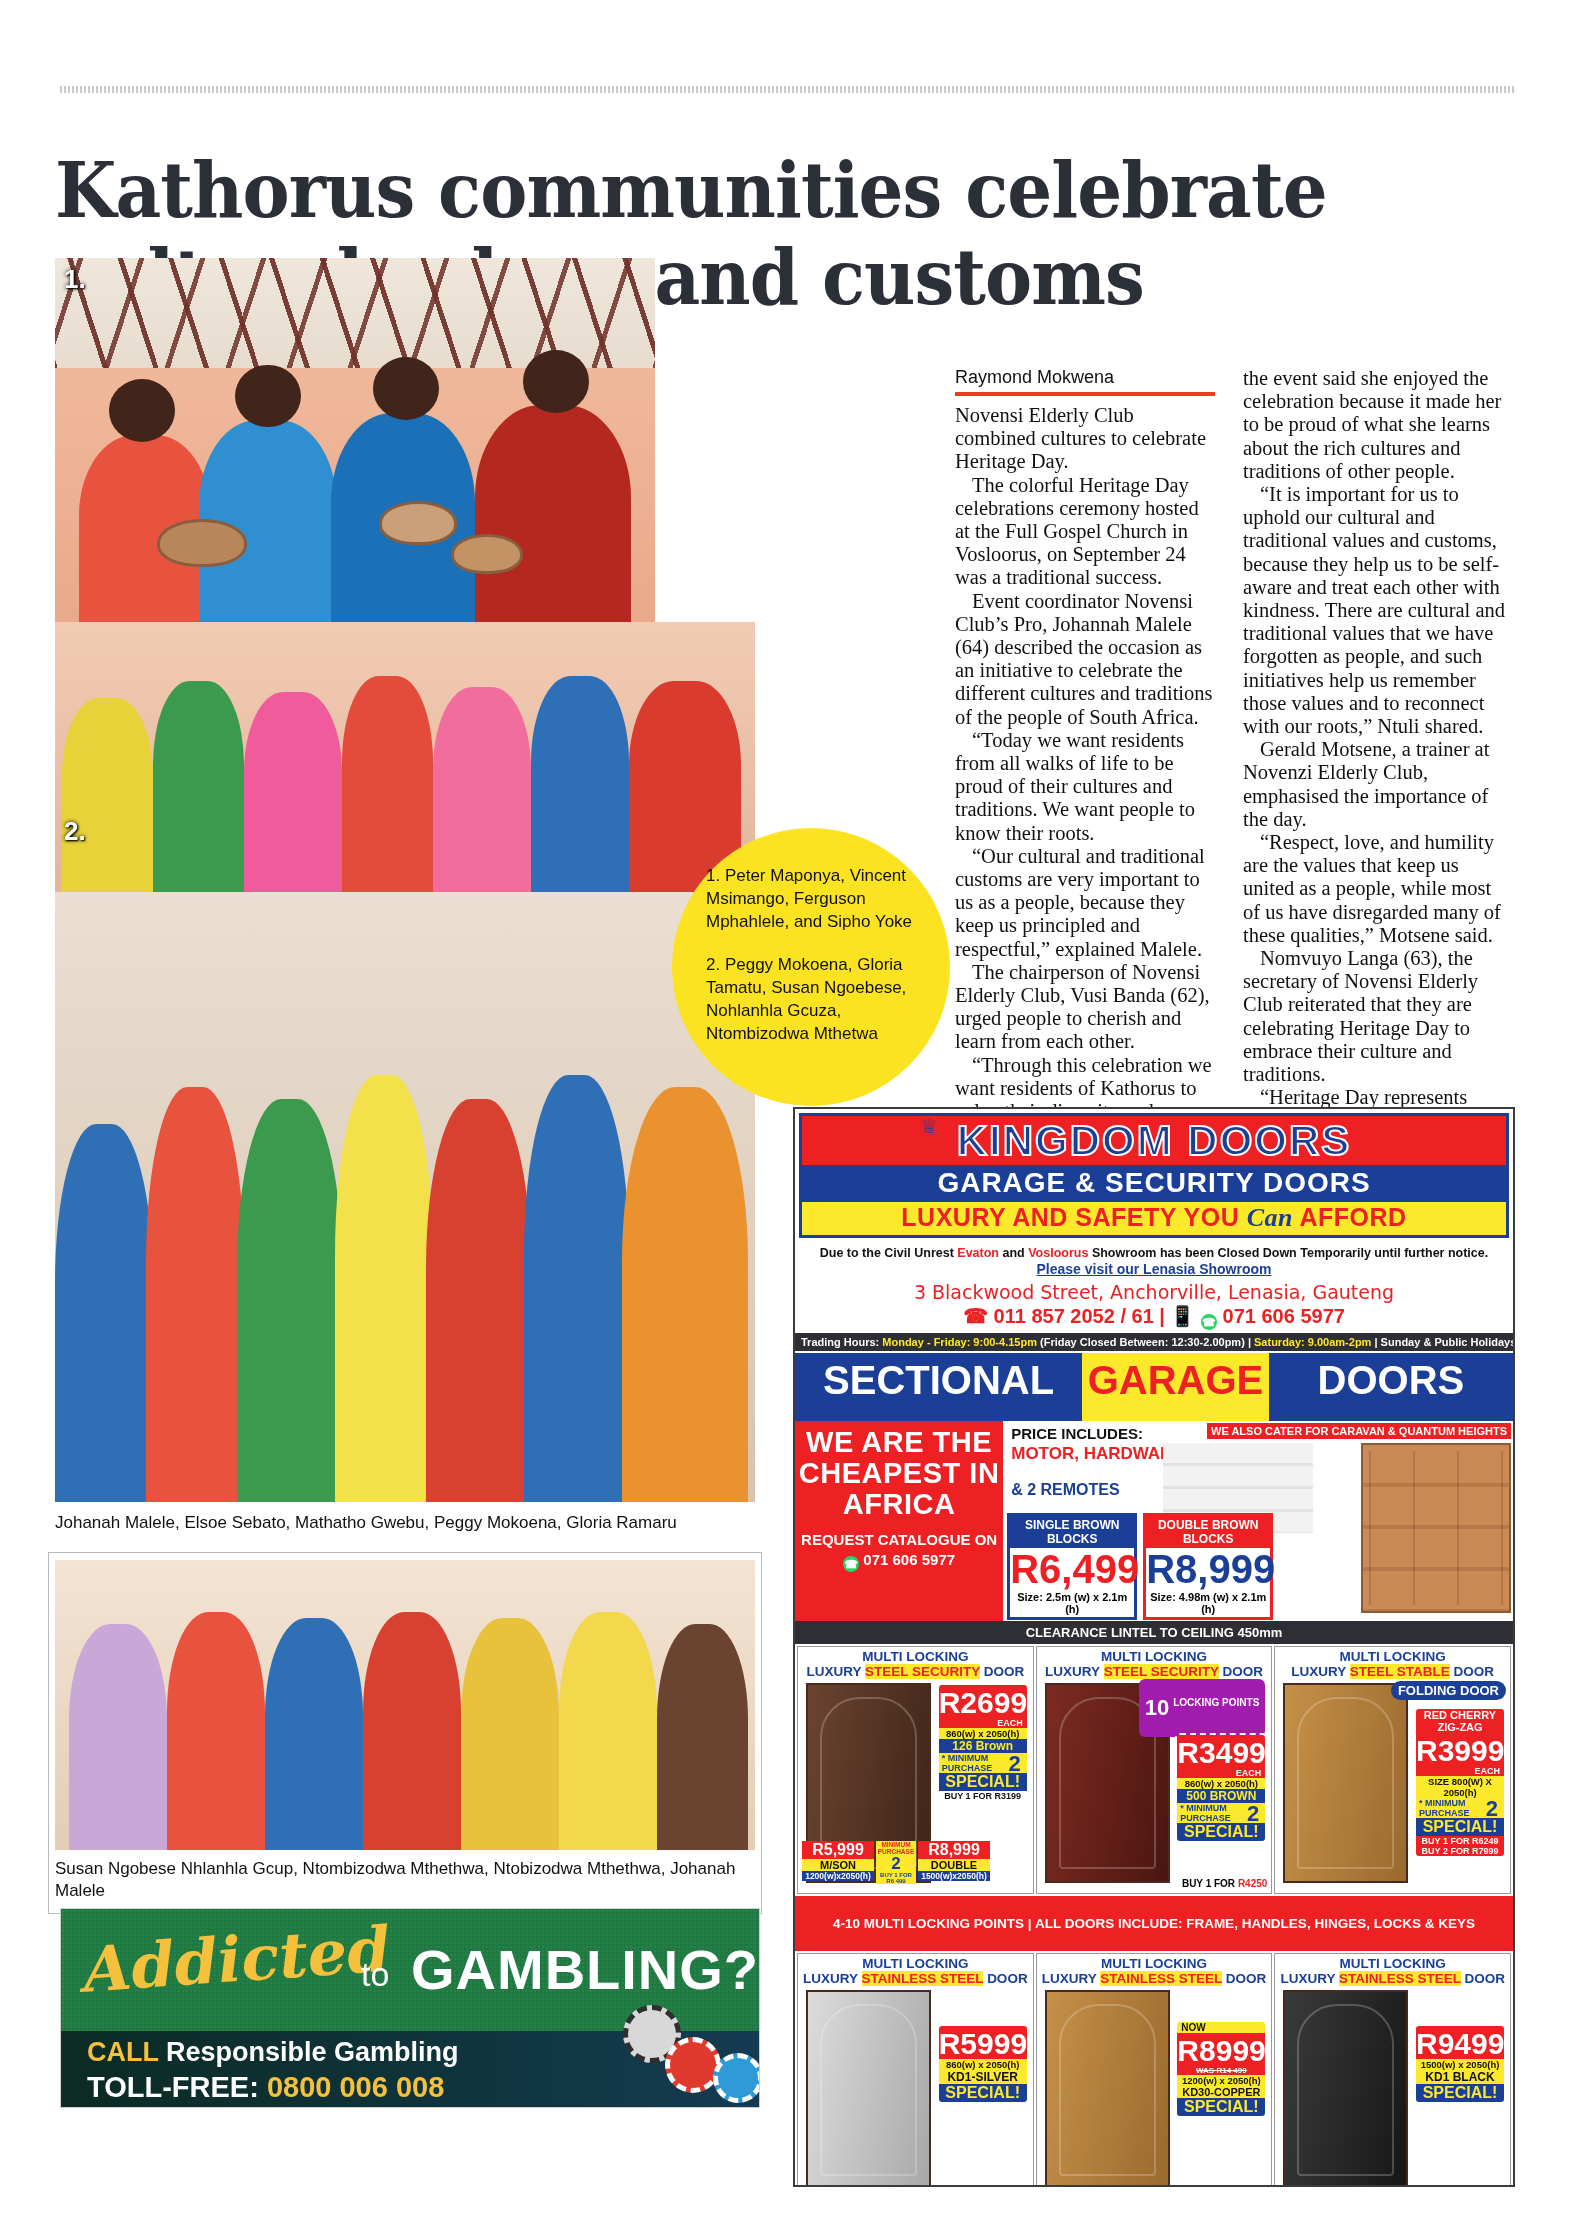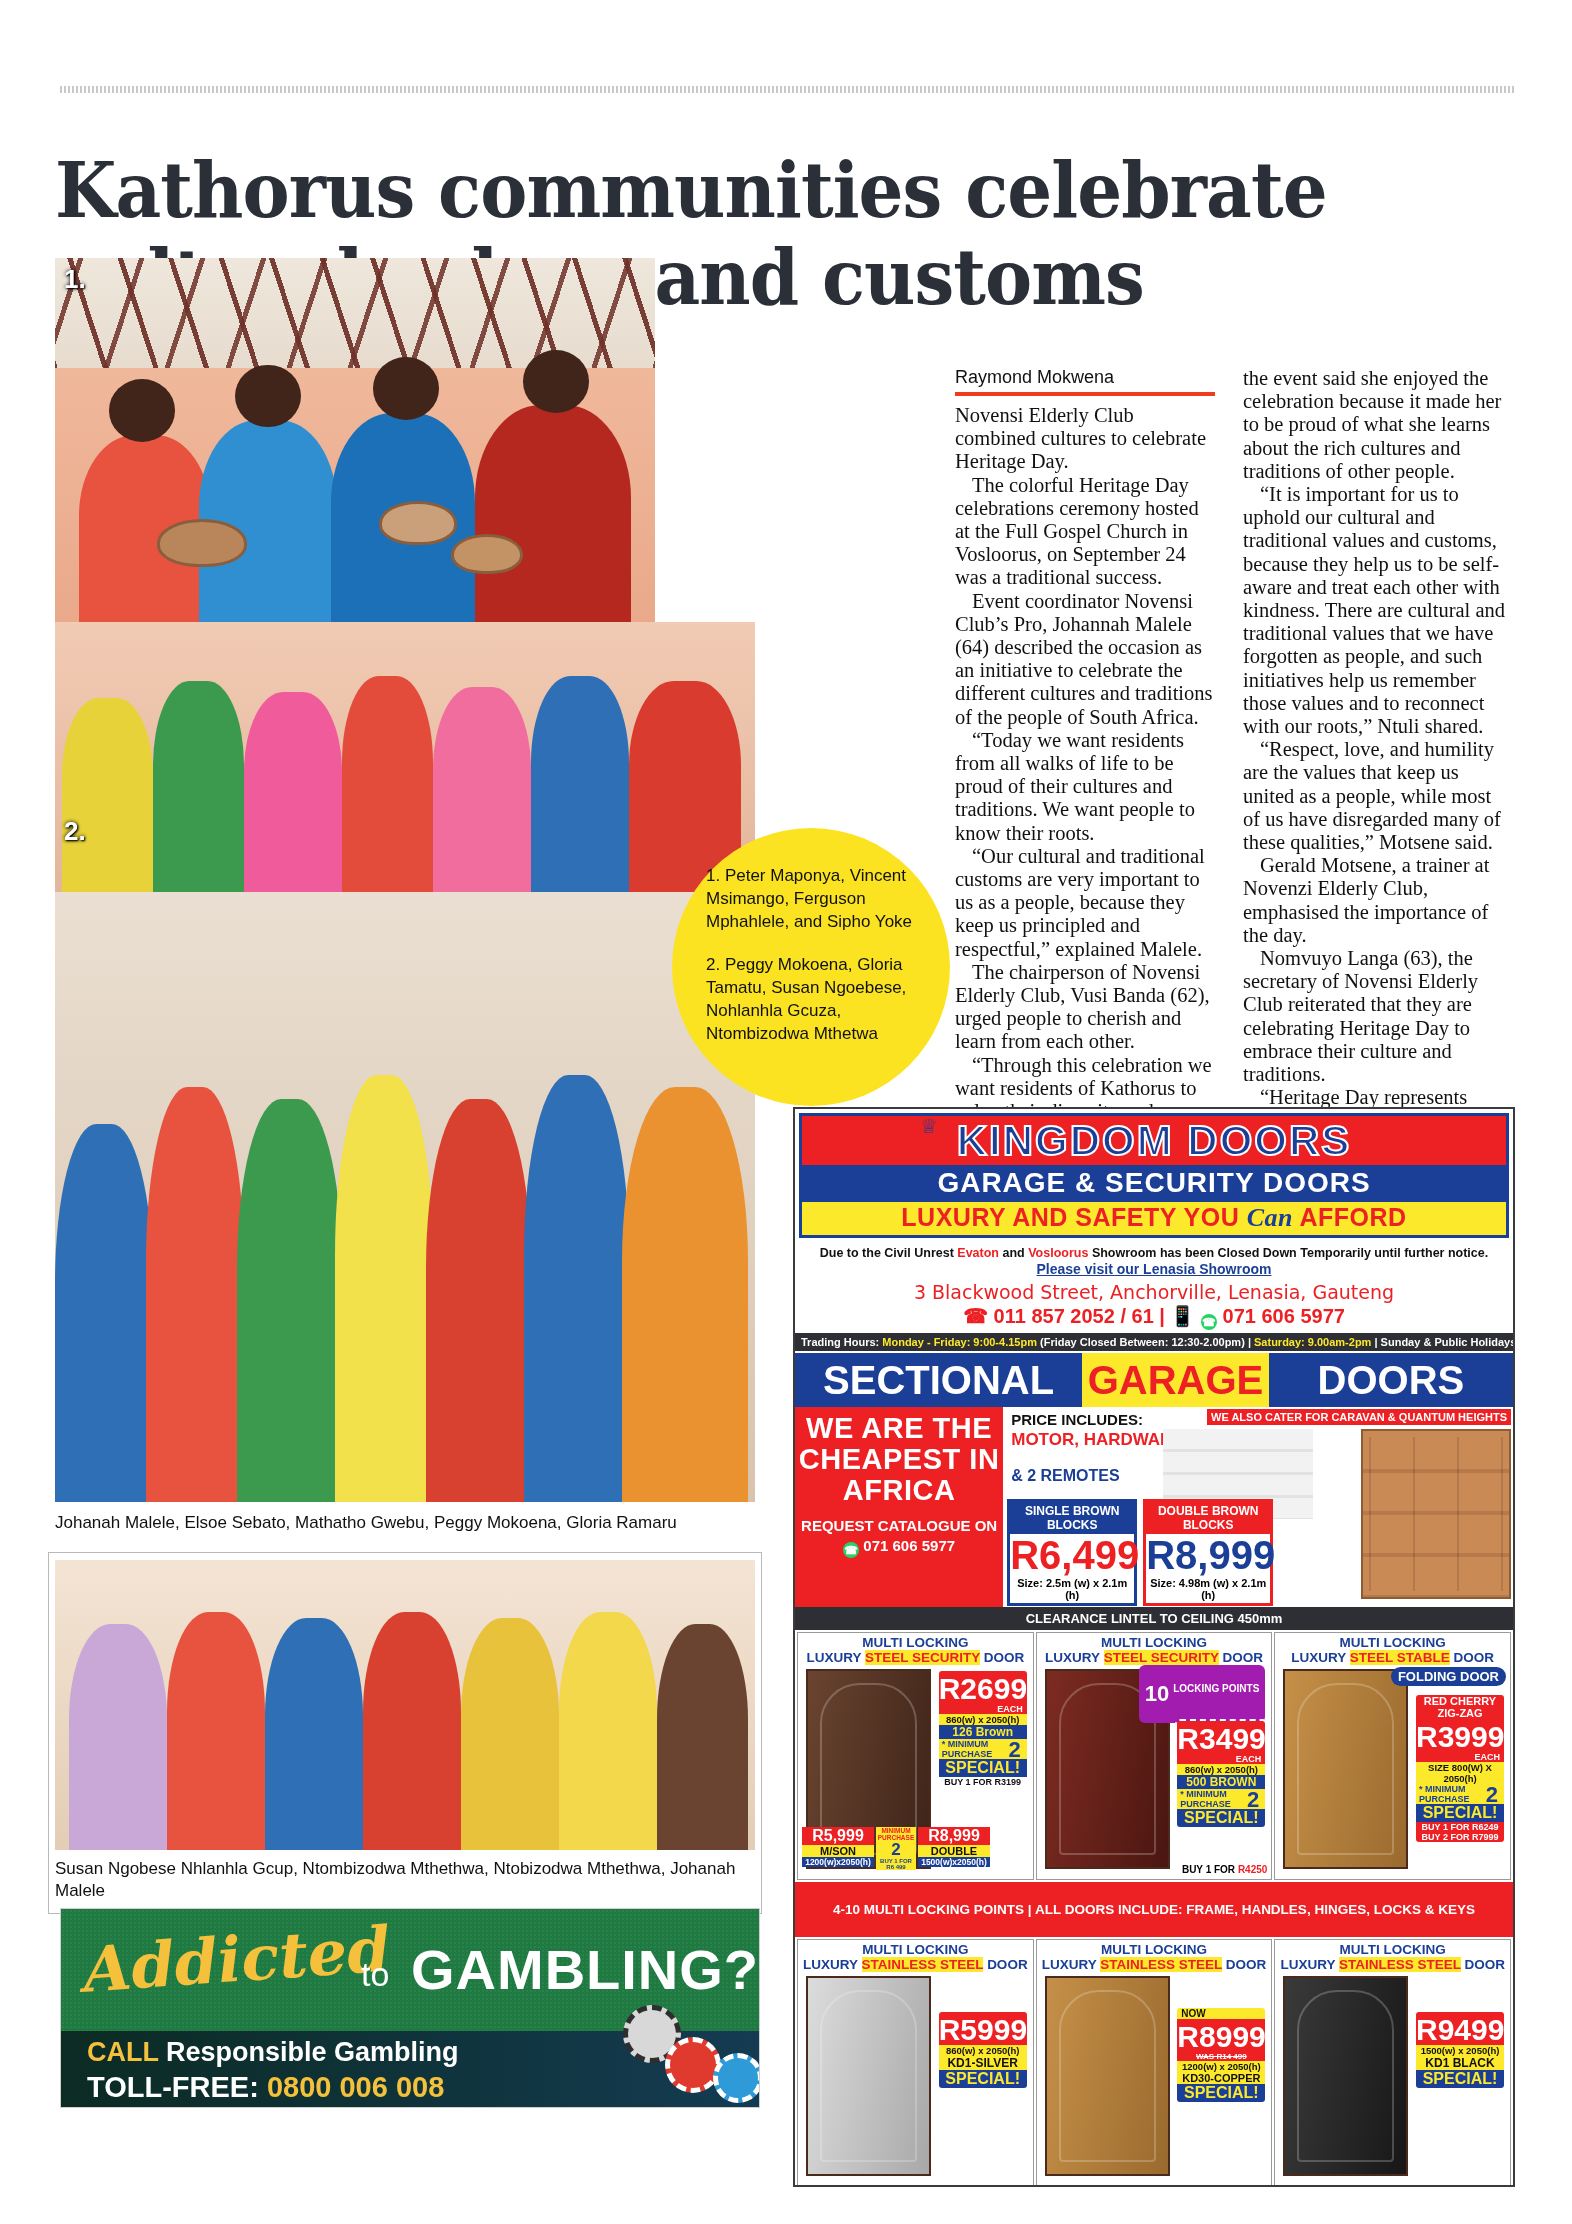--- a/index.html
+++ b/index.html
@@ -114,21 +114,21 @@
   .kd-notice { text-align:center; font-size:12.5px; font-weight:bold; color:#111; padding:3px 4px 0; line-height:16px;}
   .kd-notice .r { color:#ed2024; }
   .kd-notice2 { text-align:center; font-size:14px; font-weight:bold; color:#1b3f96;
       text-decoration:underline; padding-bottom:2px;}
   .kd-addr { text-align:center; font-size:19px; color:#ed2024; padding:2px 0 1px;
       font-family:"DejaVu Sans",sans-serif; }
   .kd-phone { text-align:center; font-size:20px; font-weight:bold; color:#ed2024; padding-bottom:3px; }
   .kd-hours { background:#2d2f34; color:#fff; font-size:11px; font-weight:bold; padding:3px 6px; white-space:nowrap;}
   .kd-hours .y { color:#fde92b; }
 
-  .kd-sect { display:flex; height:54px; margin-top:2px; }
+  .kd-sect { display:flex; height:68px; margin-top:2px; }
   .kd-sect div { font-size:40px; font-weight:bold; line-height:54px; text-align:center; }
   .kd-sect .a { background:#1b3f96; color:#fff; flex:0 0 40%; }
   .kd-sect .b { background:#fde92b; color:#ed2024; flex:0 0 26%; }
   .kd-sect .c { background:#1b3f96; color:#fff; flex:1; }
 
   .kd-mid { display:flex; height:200px; }
   .kd-cheapest { flex:0 0 29%; background:#ed2024; color:#fff; text-align:center; padding-top:6px; }
   .kd-cheapest .big { font-size:29px; font-weight:bold; line-height:31px; letter-spacing:0.5px;}
   .kd-cheapest .req { font-size:15px; font-weight:bold; margin-top:10px; line-height:20px;}
   .kd-midright { flex:1; position:relative; background:#fff; }
@@ -294,22 +294,22 @@
       <p>“Today we want residents from all walks of life to be proud of their cultures and traditions. We want people to know their roots.</p>
       <p>“Our cultural and traditional customs are very important to us as a people, because they keep us principled and respectful,” explained Malele.</p>
       <p>The chairperson of Novensi Elderly Club, Vusi Banda (62), urged people to cherish and learn from each other.</p>
       <p>“Through this celebration we want residents of Kathorus to value their diversity and identity and encouraging them to uphold the spirit of ubuntu.</p>
       <p>“Ubuntu is the cornerstone of our unity.”</p>
       <p>Maria Ntuli (69) who attended</p>
     </div>
   <div class="artcol" id="col2">
       <p class="first">the event said she enjoyed the celebration because it made her to be proud of what she learns about the rich cultures and traditions of other people.</p>
       <p>“It is important for us to uphold our cultural and traditional values and customs, because they help us to be self-aware and treat each other with kindness. There are cultural and traditional values that we have forgotten as people, and such initiatives help us remember those values and to reconnect with our roots,” Ntuli shared.</p>
+      <p>Gerald Motsene, a trainer at Novenzi Elderly Club, emphasised the importance of the day.</p>
       <p>“Respect, love, and humility are the values that keep us united as a people, while most of us have disregarded many of these qualities,” Motsene said.</p>
-      <p>Gerald Motsene, a trainer at Novenzi Elderly Club, emphasised the importance of the day.</p>
       <p>Nomvuyo Langa (63), the secretary of Novensi Elderly Club reiterated that they are celebrating Heritage Day to embrace their culture and traditions.</p>
       <p>“Heritage Day represents unity amongst us as people. We need to follow in the late Nelson Mandela’s teachings of the spirit of unity.</p>
       <p>“Mandela used to preach the message of unity, saying that if people are united they can achieve a lot,” said Langa.</p>
     </div>
 
   <div id="kd">
 
     <div class="kd-logo-wrap">
       <div class="kd-logo-top">
         <span class="crown">♕</span>

